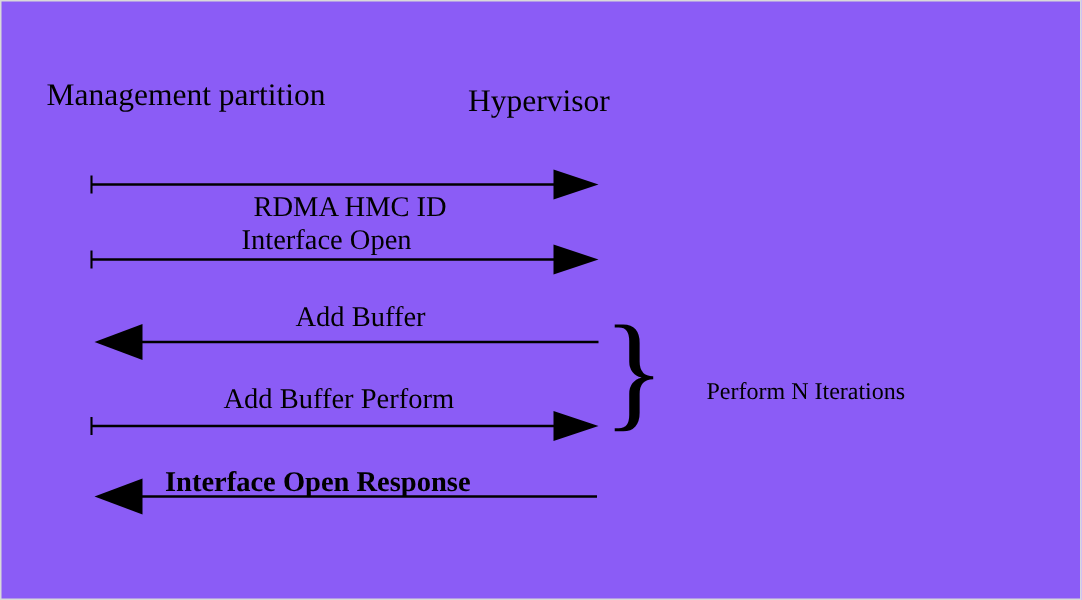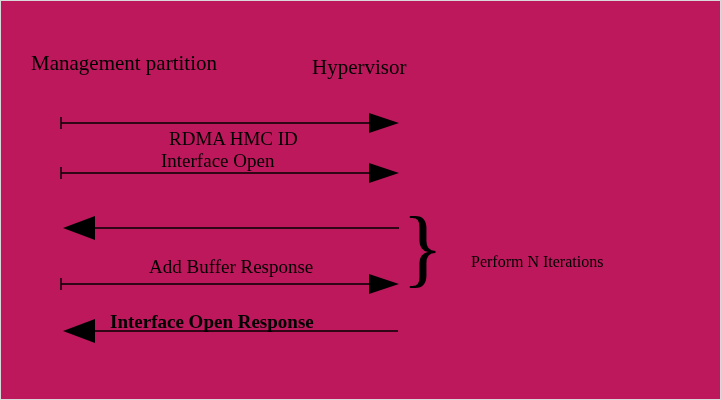--- a/index.html
+++ b/index.html
@@ -5,21 +5,21 @@
 <style>
   html, body {
     margin: 0;
     padding: 0;
     background: #ffffff;
   }
   #canvas {
     position: relative;
     width: 721px;
     height: 400px;
-    background: #be185d;
+    background: #8b5cf6;
     border: 1px solid #d9d9d9;
     box-sizing: border-box;
     overflow: hidden;
     font-family: "Liberation Serif", "DejaVu Serif", serif;
     color: #000000;
   }
   .lifeline-header {
     position: absolute;
     font-size: 21px;
     line-height: 1;
@@ -90,22 +90,23 @@
     <g>
       <line x1="92" y1="330" x2="397" y2="330" stroke="#000" stroke-width="1.6"></line>
       <polygon points="62,330 94,318 94,342" fill="#000"></polygon>
     </g>
   </svg>
 
   <div class="msg-label" style="left:168px; top:100px;margin-top:28px;">RDMA HMC ID</div>
 
   <div class="msg-label" style="left:160px; top:150px;text-align:right;">Interface Open</div>
 
+  <div class="msg-label" style="left:196px; top:201px;">Add Buffer</div>
 
-  <div class="msg-label" style="left:148px; top:256px;">Add Buffer Response</div>
+  <div class="msg-label" style="left:148px; top:256px;">Add Buffer Perform</div>
 
   <div class="msg-label" style="left:109px; top:311px;font-weight:bold;">Interface Open Response</div>
 
   <div style="position:absolute; left:401px; top:203px; font-size:86px; line-height:86px;
               font-family:'Liberation Serif','DejaVu Serif',serif; color:#000;">}</div>
 
   <div class="brace-label" style="left:470px; top:253px;">Perform N Iterations</div>
 
 </div>
 

